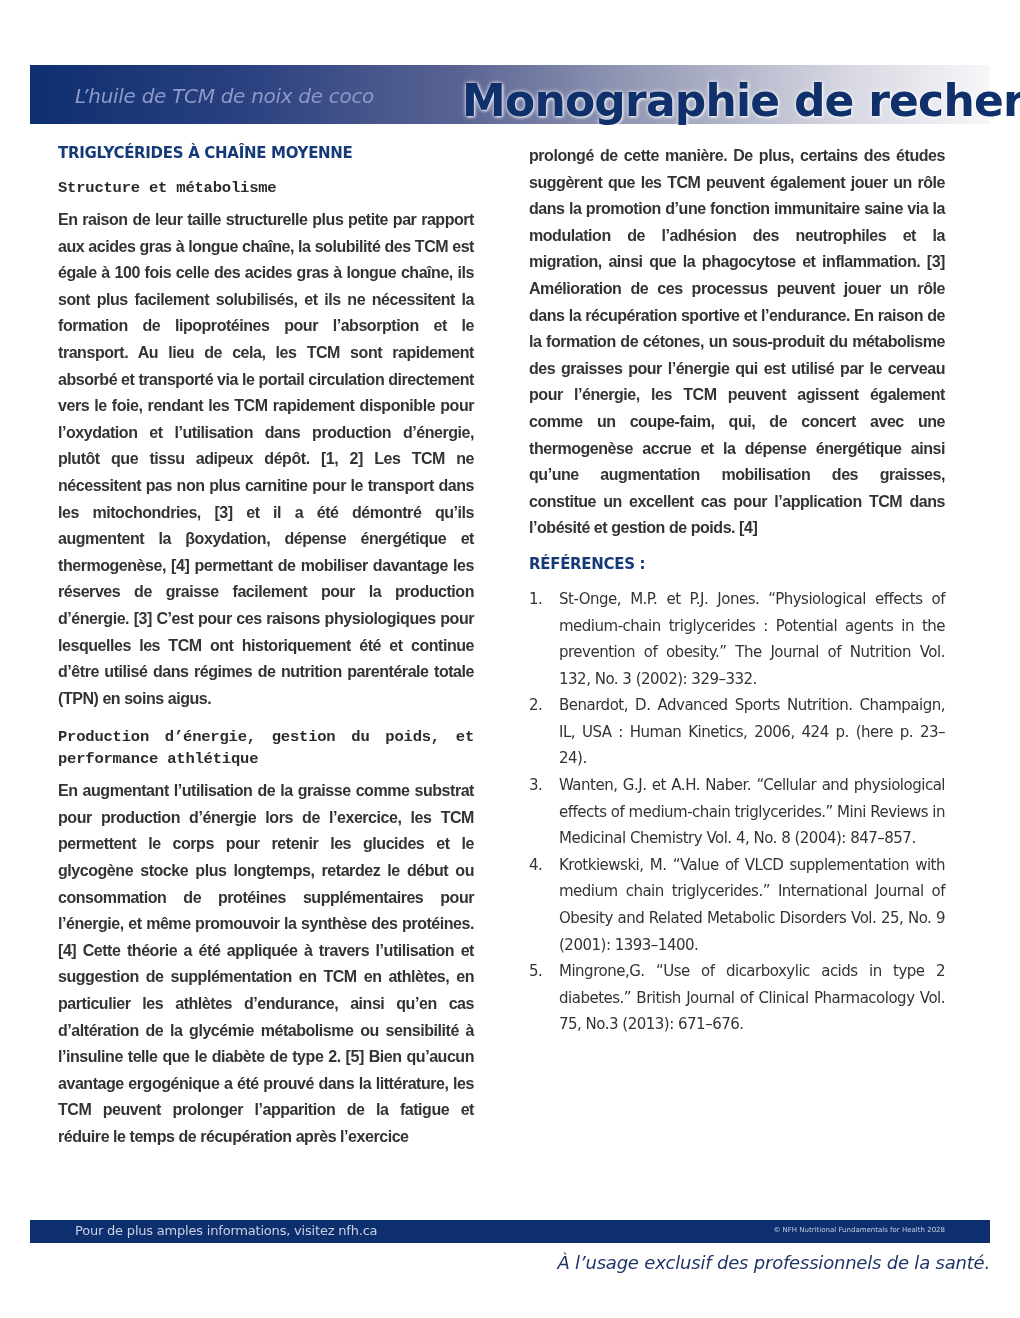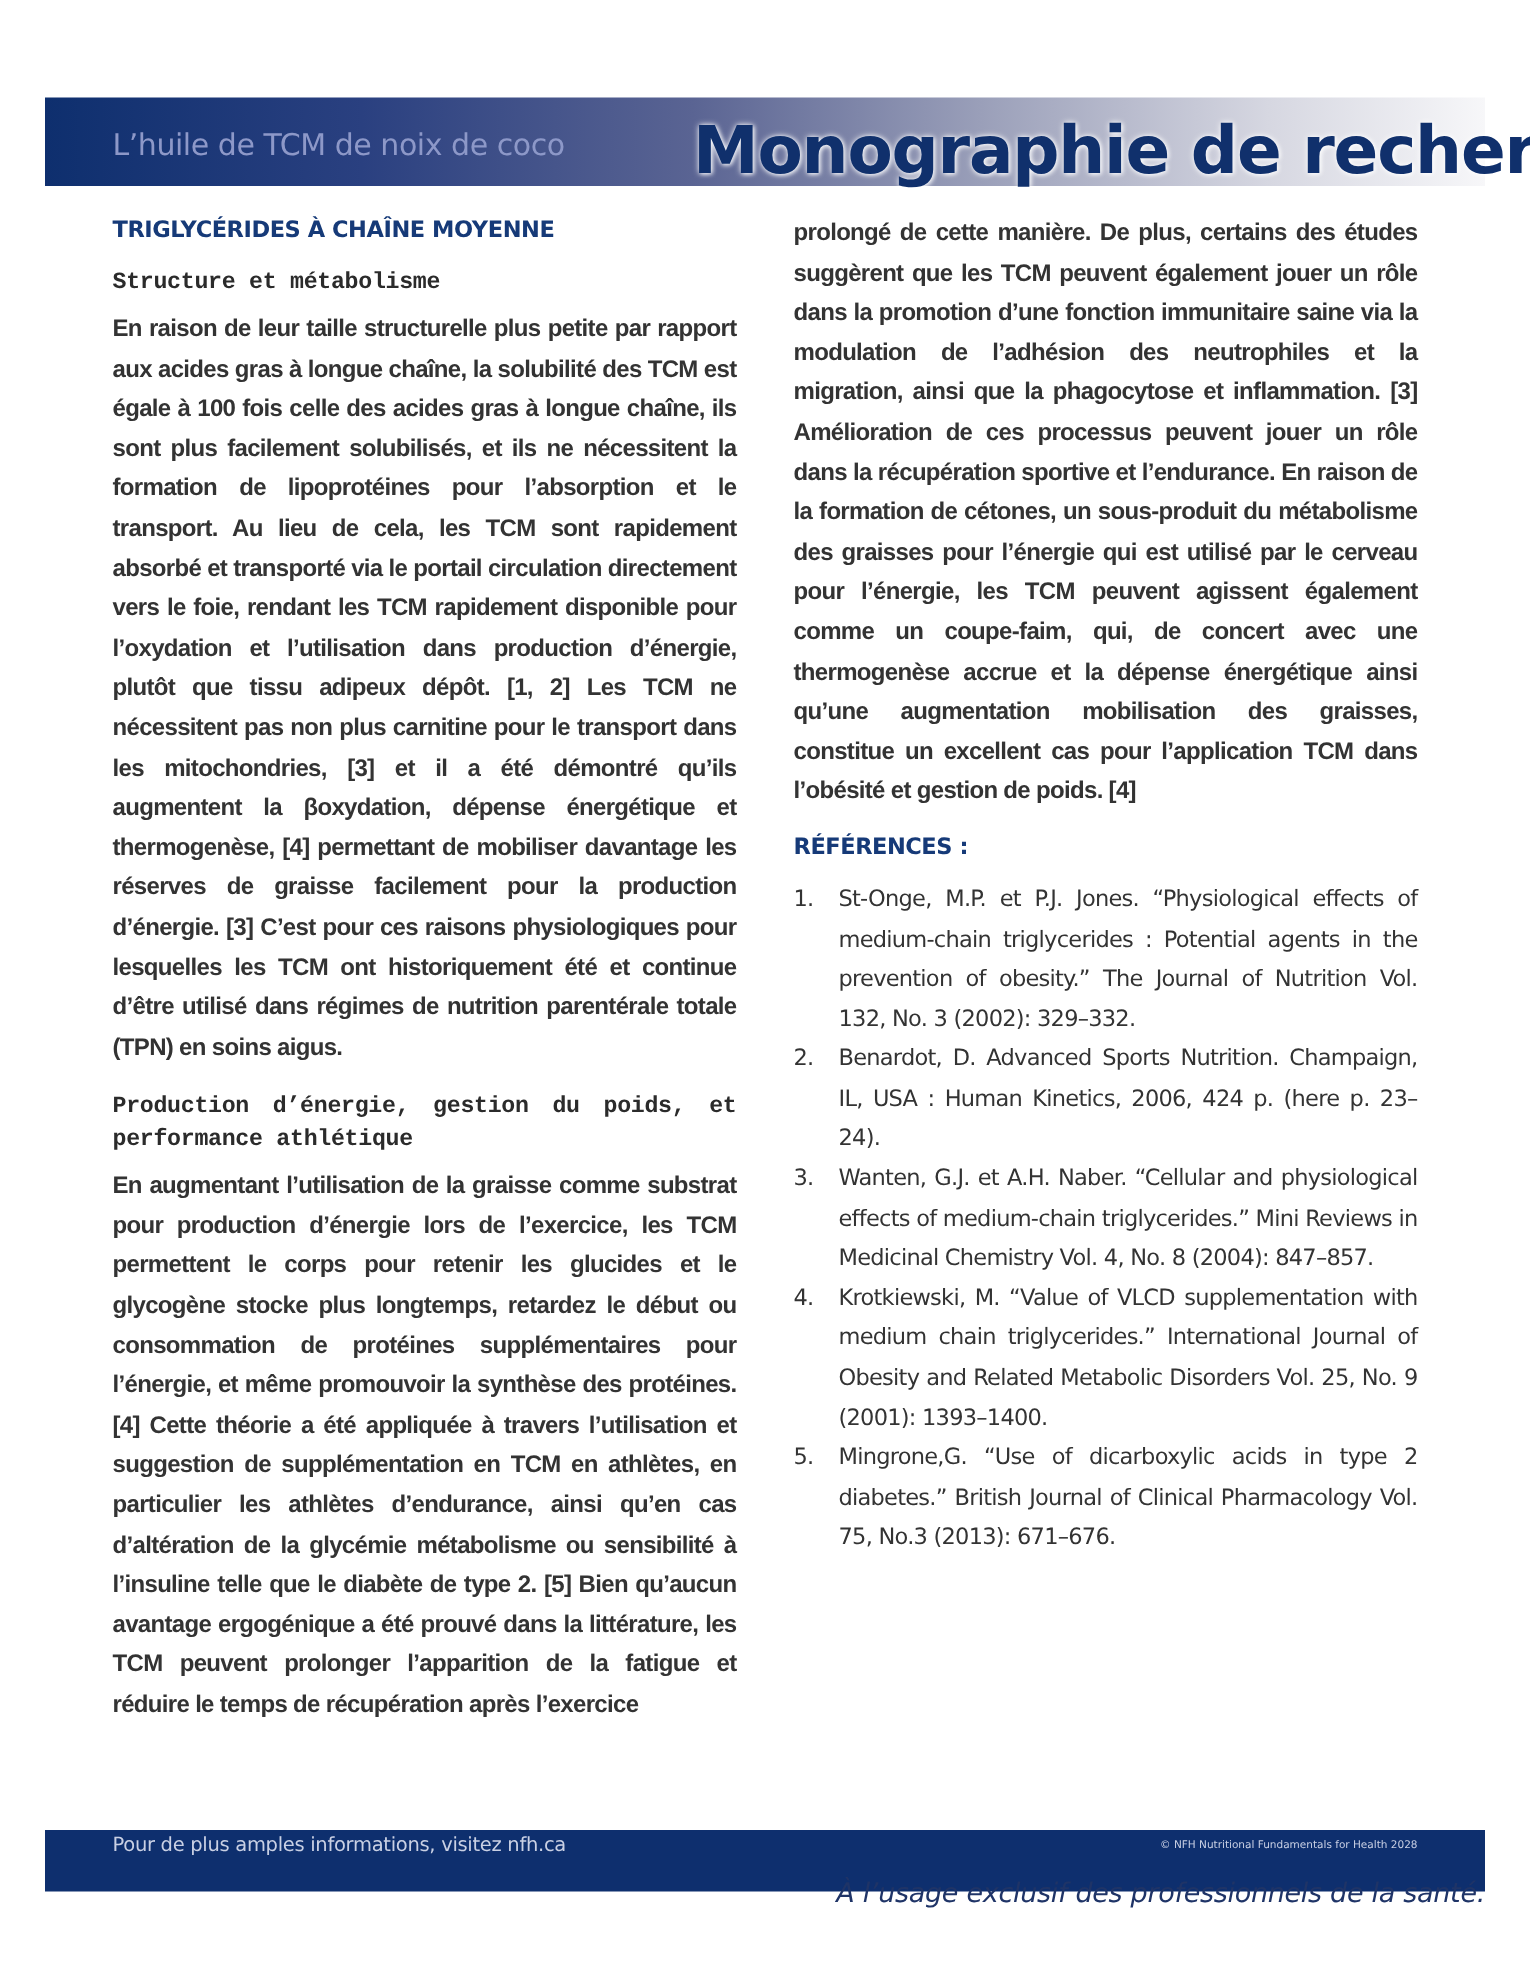--- a/index.html
+++ b/index.html
@@ -7,34 +7,34 @@
       width: 1020px; height: 1318px; position: relative; overflow: hidden;
       font-family: "Liberation Sans", sans-serif; color: #2b2b2b;
     }
     .header-band {
       position: absolute; left: 30px; top: 65px; width: 960px; height: 59px;
       background: linear-gradient(90deg, #0e2f6e 0%, #2a4080 22%, #5a6493 45%, #9a9fb9 65%, #d6d7e1 85%, #f7f7f9 100%);
     }
     .header-sub {
       position: absolute; left: 45px; top: 19px;
       font-family: "DejaVu Sans", sans-serif; font-size: 20px; color: #8d98c8;
-      letter-spacing: -0.3px; white-space: nowrap;
+      letter-spacing: -0.3px; white-space: nowrap; font-style: italic;
     }
     .header-title {
       position: absolute; left: 432px; top: 10px;
       font-family: "DejaVu Sans", sans-serif; font-weight: bold; font-size: 44px;
       color: #10306c; letter-spacing: -0.8px; white-space: nowrap;
       text-shadow: 0 0 4px rgba(255,255,255,0.9), 1px 1px 3px rgba(255,255,255,0.8);
     }
     .col {
       position: absolute; top: 141px;
       font-family: "Liberation Sans Narrow", "Liberation Sans", sans-serif;
       font-size: 16.6px; line-height: 26.6px; color: #333333;
     }
-    .col-left { left: 75px; width: 416px; }
+    .col-left { left: 58px; width: 416px; }
     .col-right { left: 529px; width: 416px; top: 143px; }
     .sec-title {
       font-family: "DejaVu Sans", sans-serif; font-weight: bold; font-size: 15px;
       color: #163a78; letter-spacing: -0.3px; margin: 0 0 12px 0; line-height: 24px;
     }
     .sub-title {
       font-family: Liberation Mono, monospace; font-weight: bold; font-size: 15.5px;
       color: #2b2b2b; line-height: 22px; margin: 0 0 8px 0; text-align: justify;
       letter-spacing: -0.2px;
     }
@@ -45,21 +45,21 @@
     }
     .refs-title { margin-top: 2px; margin-bottom: 10px; }
     ol.refs {
       list-style: none; margin: 0; padding: 0;
       font-family: "DejaVu Sans", sans-serif; font-size: 15px; line-height: 26.6px;
       letter-spacing: -0.5px; color: #333333;
     }
     ol.refs li { position: relative; padding-left: 30px; text-align: justify; }
     ol.refs li .num { position: absolute; left: 0; top: 0; }
     .footer-band {
-      position: absolute; left: 30px; top: 1220px; width: 960px; height: 41px;
+      position: absolute; left: 30px; top: 1220px; width: 960px; height: 23px;
       background: #0e2f6e;
     }
     .footer-left {
       position: absolute; left: 45px; top: 3px;
       font-family: "DejaVu Sans", sans-serif; font-size: 13px; color: #c9d0e4; letter-spacing: -0.2px;
     }
     .footer-right {
       position: absolute; right: 45px; top: 6px;
       font-family: "DejaVu Sans", sans-serif; font-size: 7px; color: #c9d0e4;
     }

